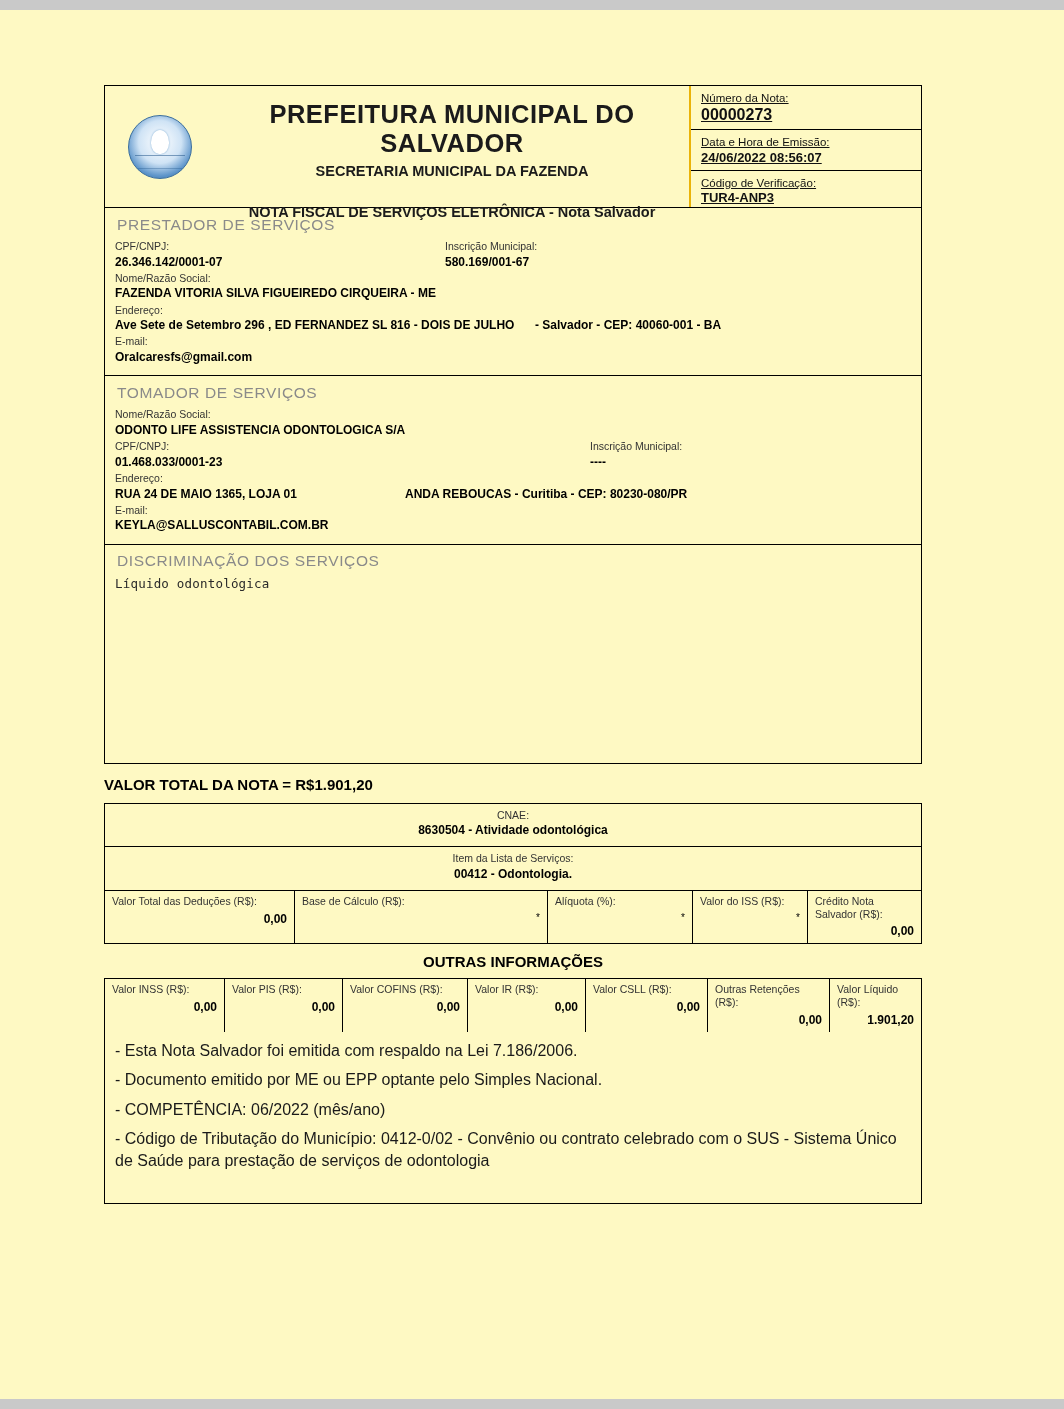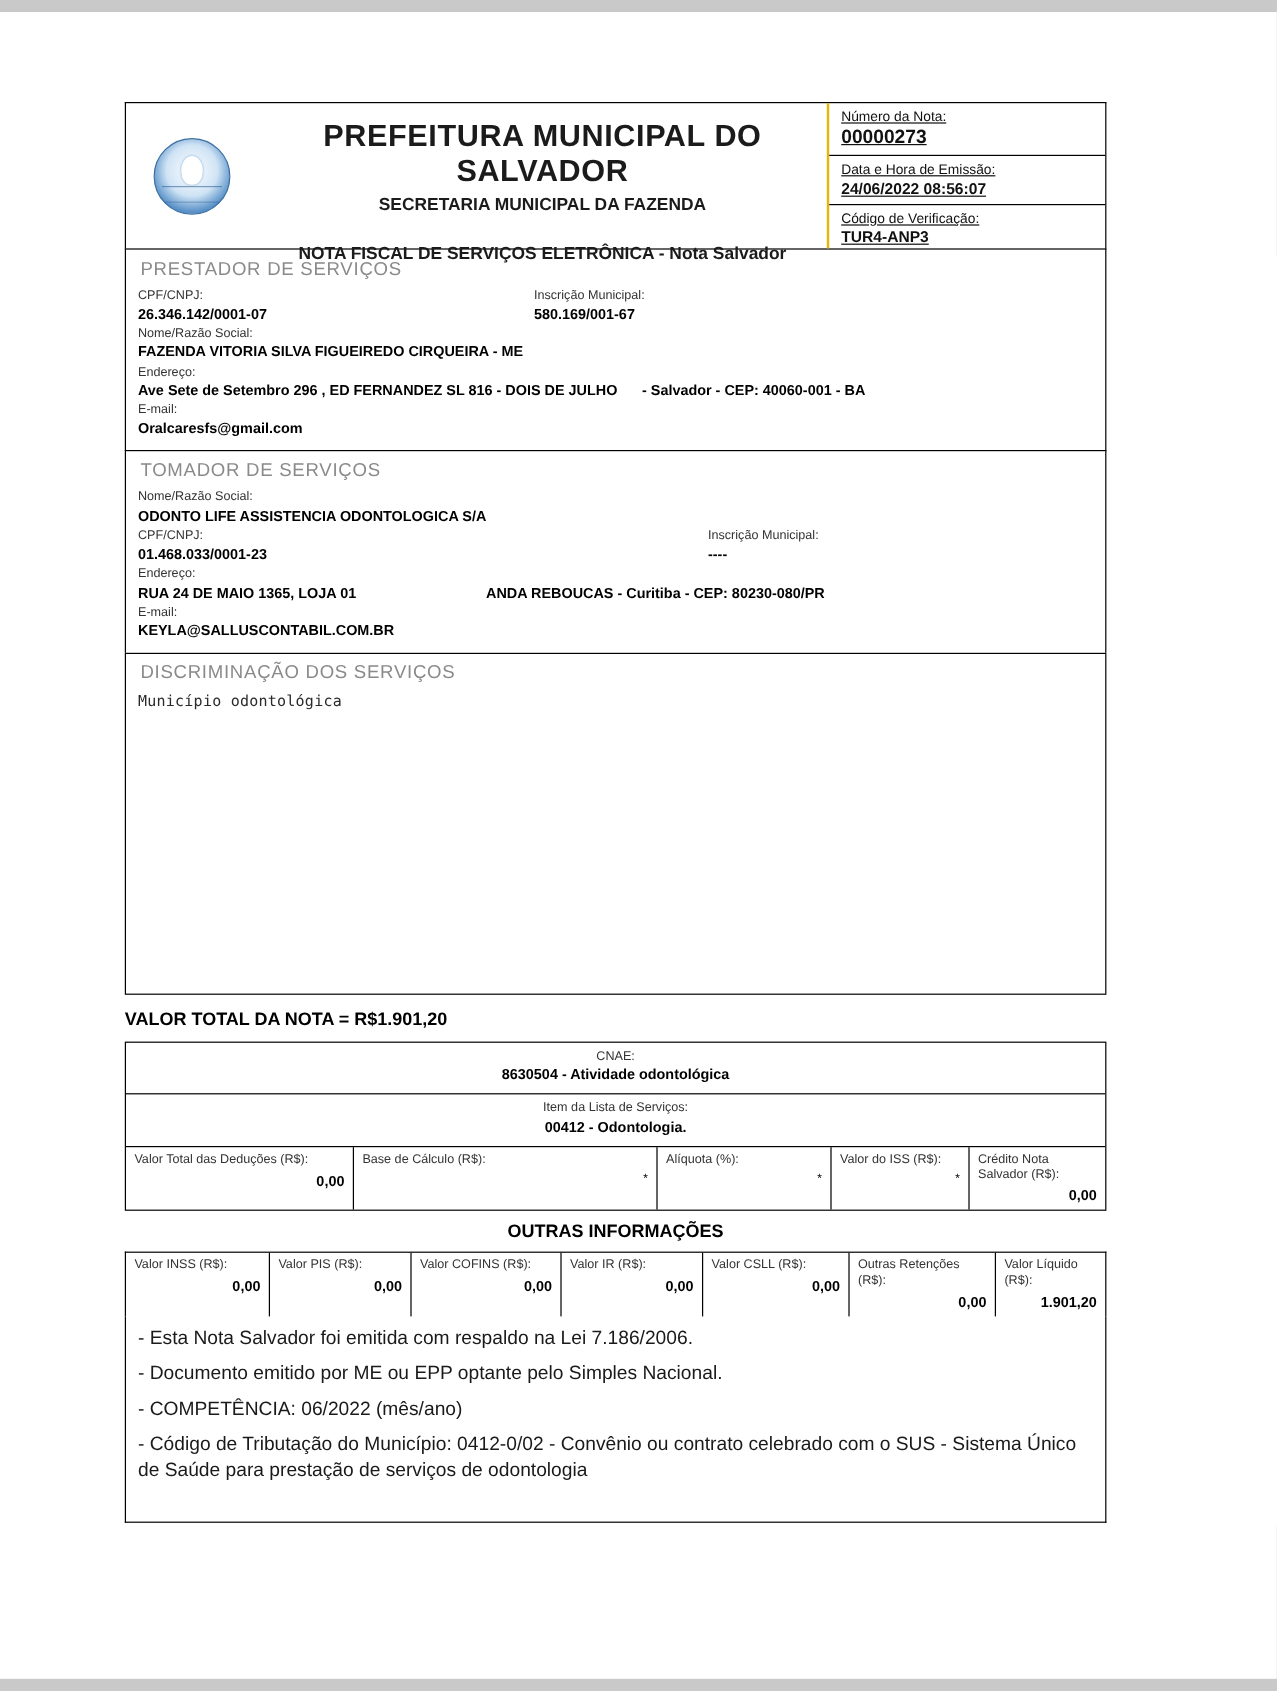--- a/index.html
+++ b/index.html
@@ -11,21 +11,21 @@
     width: 1064px;
     height: 1409px;
     font-family: "Liberation Sans", sans-serif;
     -webkit-font-smoothing: antialiased;
   }
   .page {
     position: absolute;
     left: 0; top: 10px;
     width: 1064px;
     height: 1389px;
-    background: #ffffff;
+    background: #fef9c3;
   }
   .doc {
     position: absolute;
     left: 104px;
     top: 75px;
     width: 818px;
   }
   
   .header {
     display: flex;
@@ -140,21 +140,21 @@
   }
   .two-col .c1 { width: 330px; }
   .two-col .c2 { flex: 1; }
   .addr-line {
     display: flex;
   }
   .addr-line .p1 { min-width: 420px; }
   .disc-block {
     border: 1px solid #000;
     box-sizing: border-box;
-    height: 285px;
+    height: 220px;
     padding: 5px 10px;
   }
   .disc-text {
     font-family: "DejaVu Sans Mono", monospace;
     font-size: 12.5px;
     color: #2a2a2a;
     margin-top: 2px;
     letter-spacing: .2px;
   }
   .total-line {
@@ -300,21 +300,21 @@
         </div>
       </div>
       <div>
         <div class="fld-label">E-mail:</div>
         <div class="fld-value">KEYLA@SALLUSCONTABIL.COM.BR</div>
       </div>
     </div>
 
     <div class="disc-block">
       <div class="sec-title">DISCRIMINAÇÃO DOS SERVIÇOS</div>
-      <div class="disc-text">Município odontológica</div>
+      <div class="disc-text">Líquido odontológica</div>
     </div>
 
     <div class="total-line">VALOR TOTAL DA NOTA = R$1.901,20</div>
 
     <div class="panel">
       <div class="row-pad">
         <div class="fld-label">CNAE:</div>
         <div class="fld-value">8630504 - Atividade odontológica</div>
       </div>
       <div class="row-pad">

